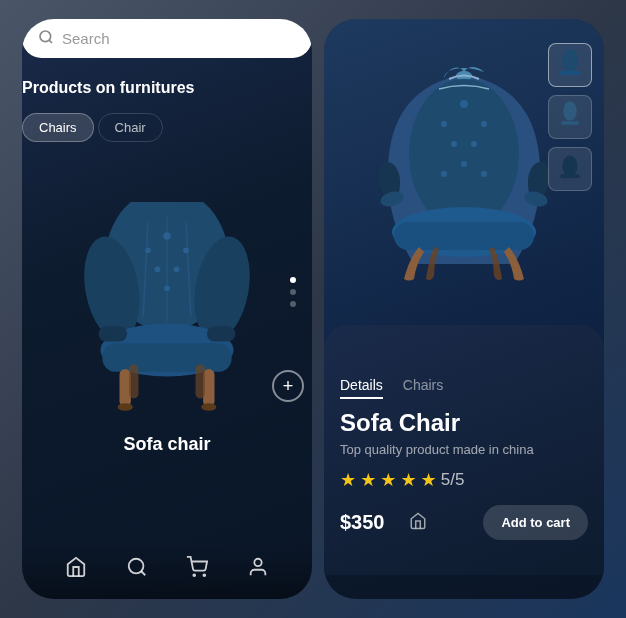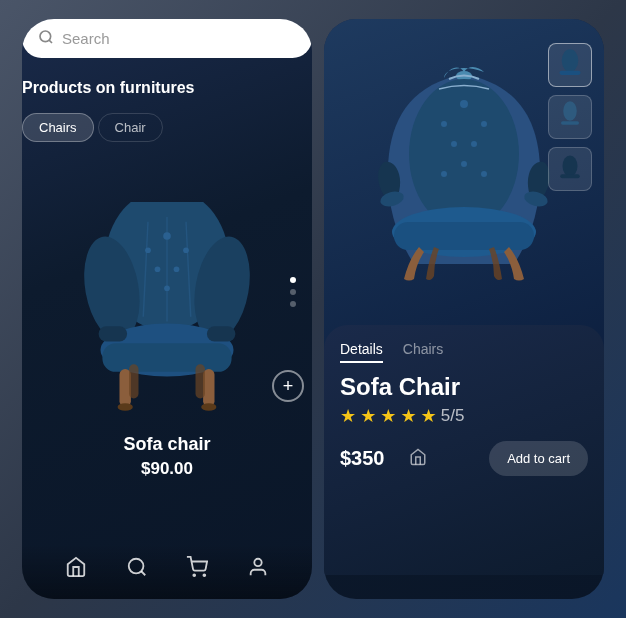--- a/index.html
+++ b/index.html
@@ -247,20 +247,21 @@
       display: flex;
       gap: 20px;
       margin-bottom: 10px;
     }
 
     .detail-tab {
       color: rgba(255,255,255,0.5);
       font-size: 14px;
       cursor: pointer;
       padding-bottom: 4px;
+      margin-top: 36px;
     }
 
     .detail-tab-active {
       color: white;
       border-bottom: 2px solid white;
     }
 
     .product-title {
       color: white;
       font-size: 24px;
@@ -315,21 +316,21 @@
       font-size: 16px;
     }
 
     .add-to-cart-btn {
       background: rgba(255,255,255,0.15);
       color: white;
       border: none;
       border-radius: 20px;
       padding: 10px 18px;
       font-size: 13px;
-      font-weight: 400;
+      font-weight: 700;
       cursor: pointer;
     }
 
     
     .wing-chair {
       width: 190px;
       height: 220px;
     }
   </style>
 </head>
@@ -396,21 +397,20 @@
       <div class="dot dot-active"></div>
       <div class="dot"></div>
       <div class="dot"></div>
     </div>
 
     <div class="add-btn">+</div>
   </div>
 
   <div class="product-info">
     <div class="product-name">Sofa chair</div>
-    <div class="product-price">$90.00</div>
   </div>
 
   <div class="bottom-nav">
     <span class="nav-icon">
       <svg width="22" height="22" viewBox="0 0 24 24" fill="none" stroke="rgba(255,255,255,0.8)" stroke-width="2">
         <path d="M3 9l9-7 9 7v11a2 2 0 01-2 2H5a2 2 0 01-2-2z"></path>
         <polyline points="9,22 9,12 15,12 15,22"></polyline>
       </svg>
     </span>
     <span class="nav-icon">
@@ -505,20 +505,21 @@
 
   <div class="product-detail">
 
     <div class="detail-tabs">
       <div class="detail-tab detail-tab-active">Details</div>
       <div class="detail-tab">Chairs</div>
     </div>
 
     <div class="product-title">Sofa Chair</div>
 
+    <div class="product-desc">Top quality product made in china</div>
 
     <div class="rating-row">
       <span class="star">★</span>
       <span class="star">★</span>
       <span class="star">★</span>
       <span class="star">★</span>
       <span class="star">★</span>
       <span class="rating-text">5/5</span>
     </div>
 

